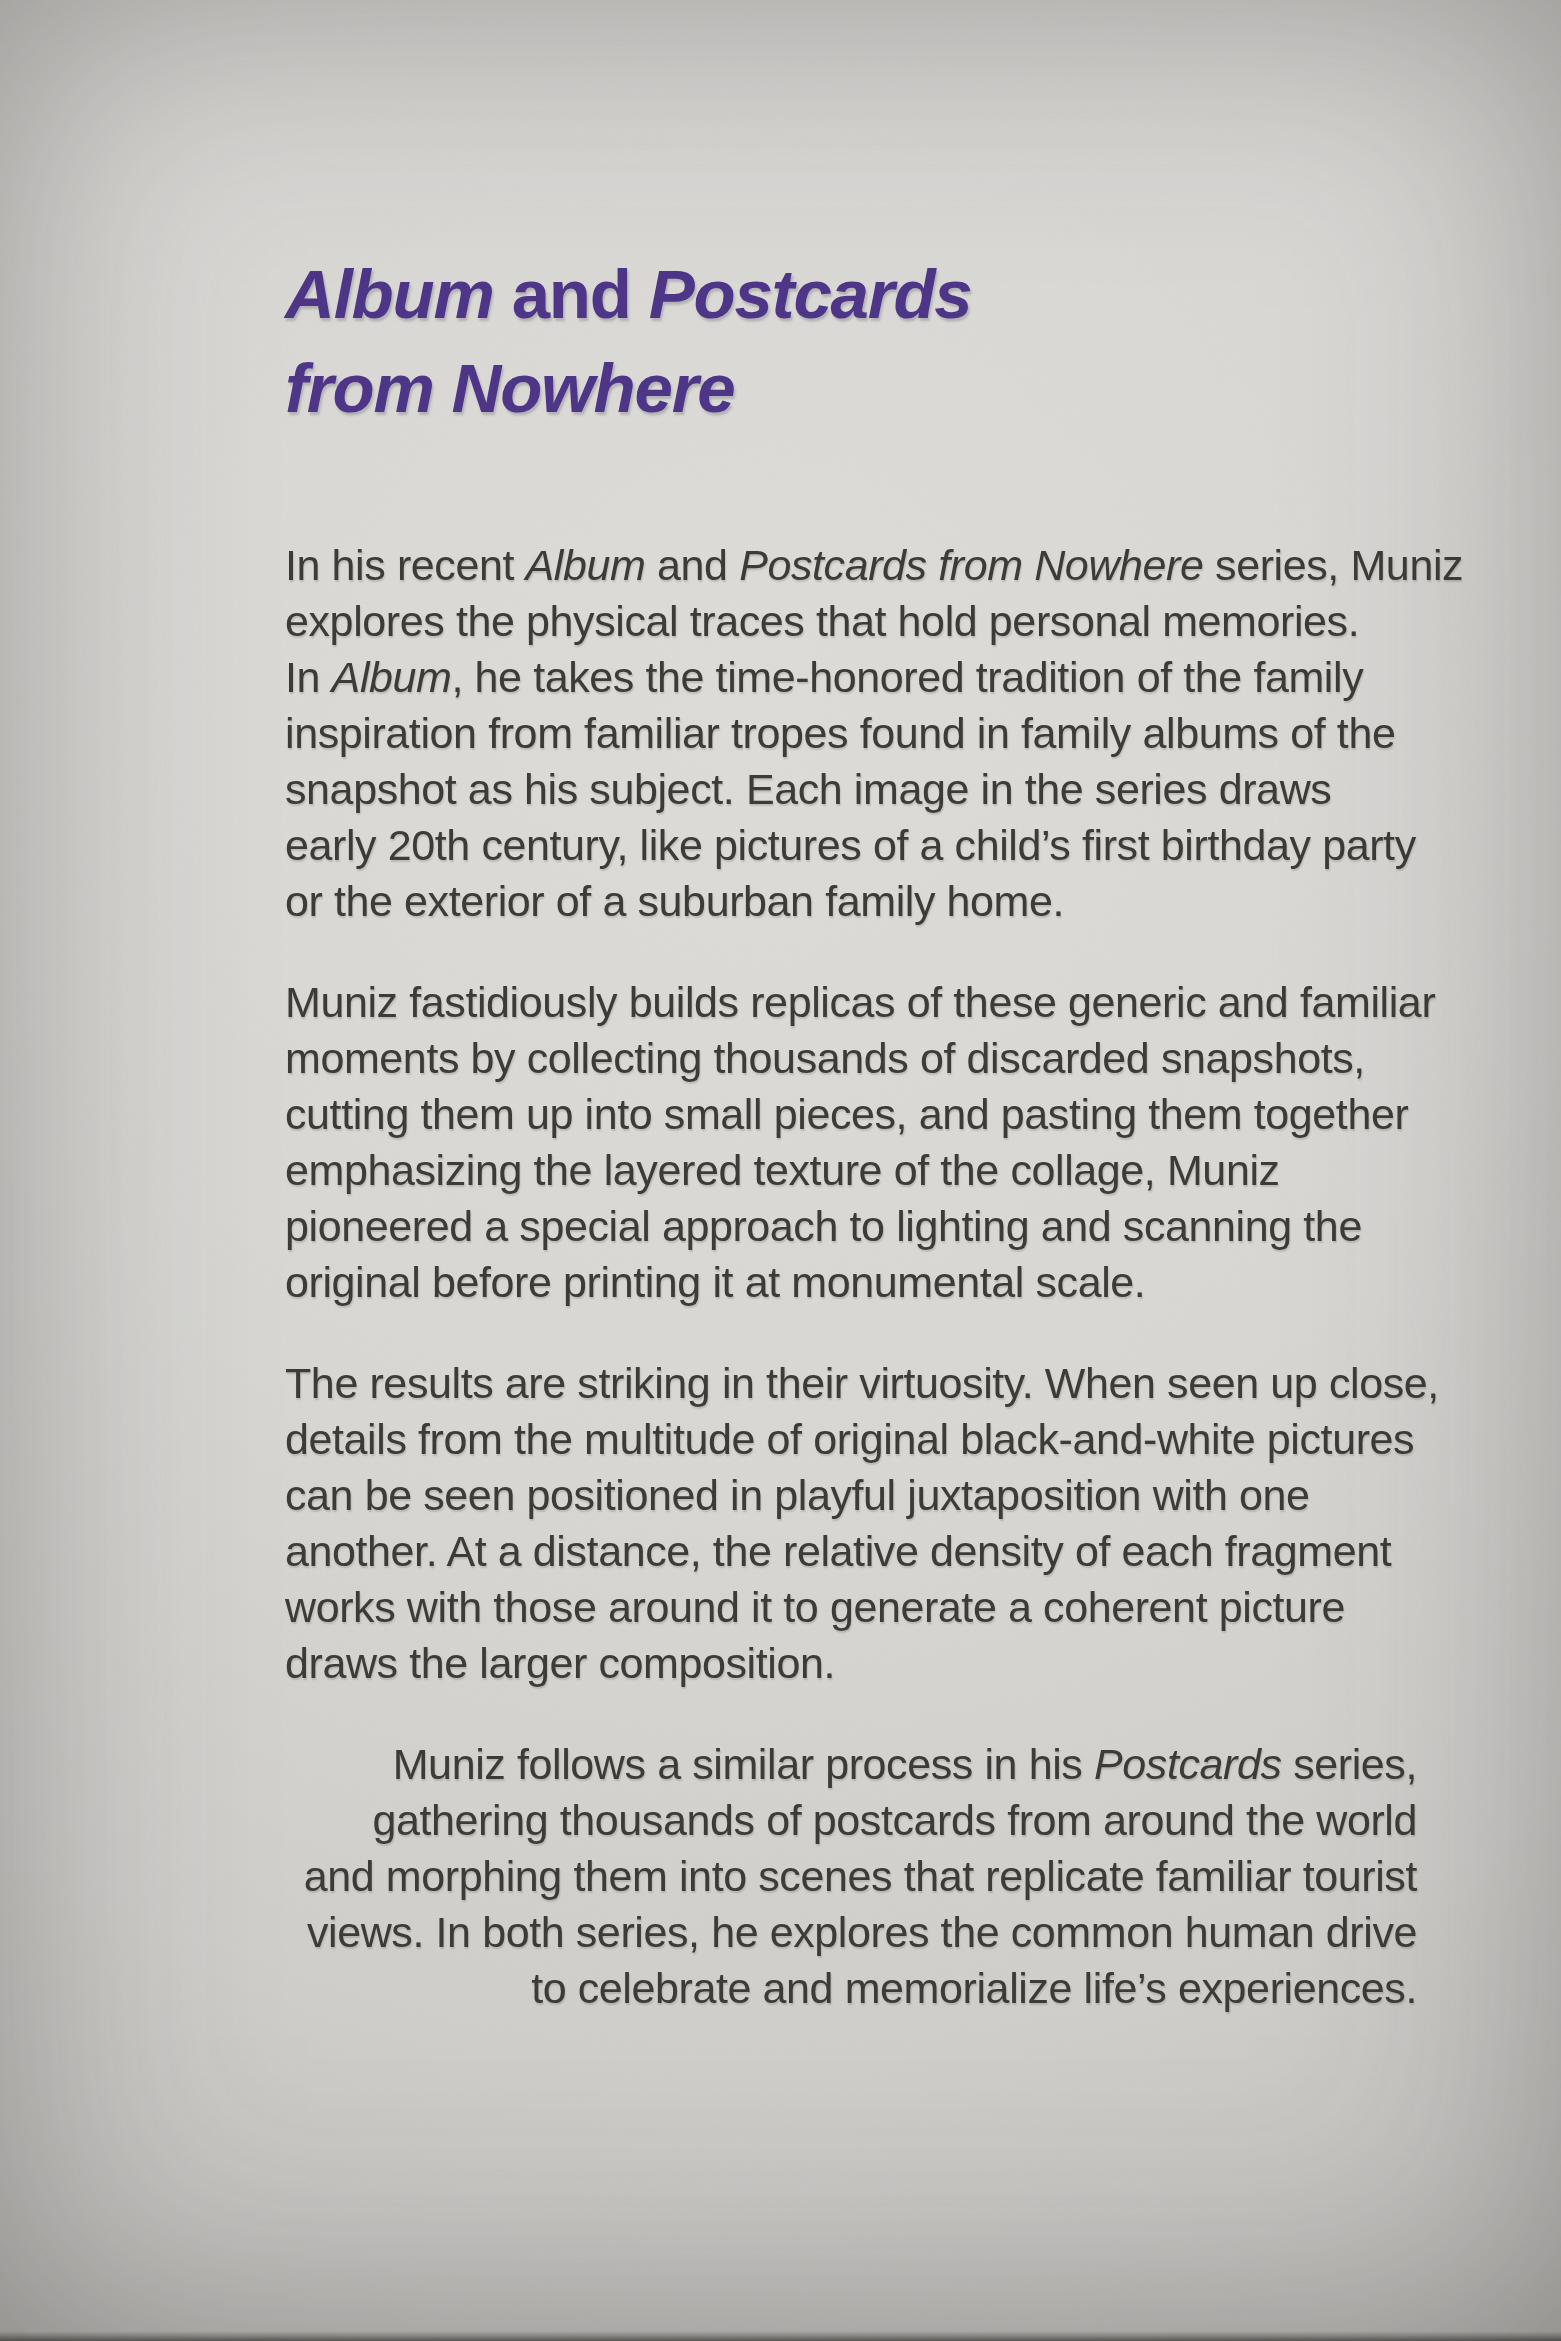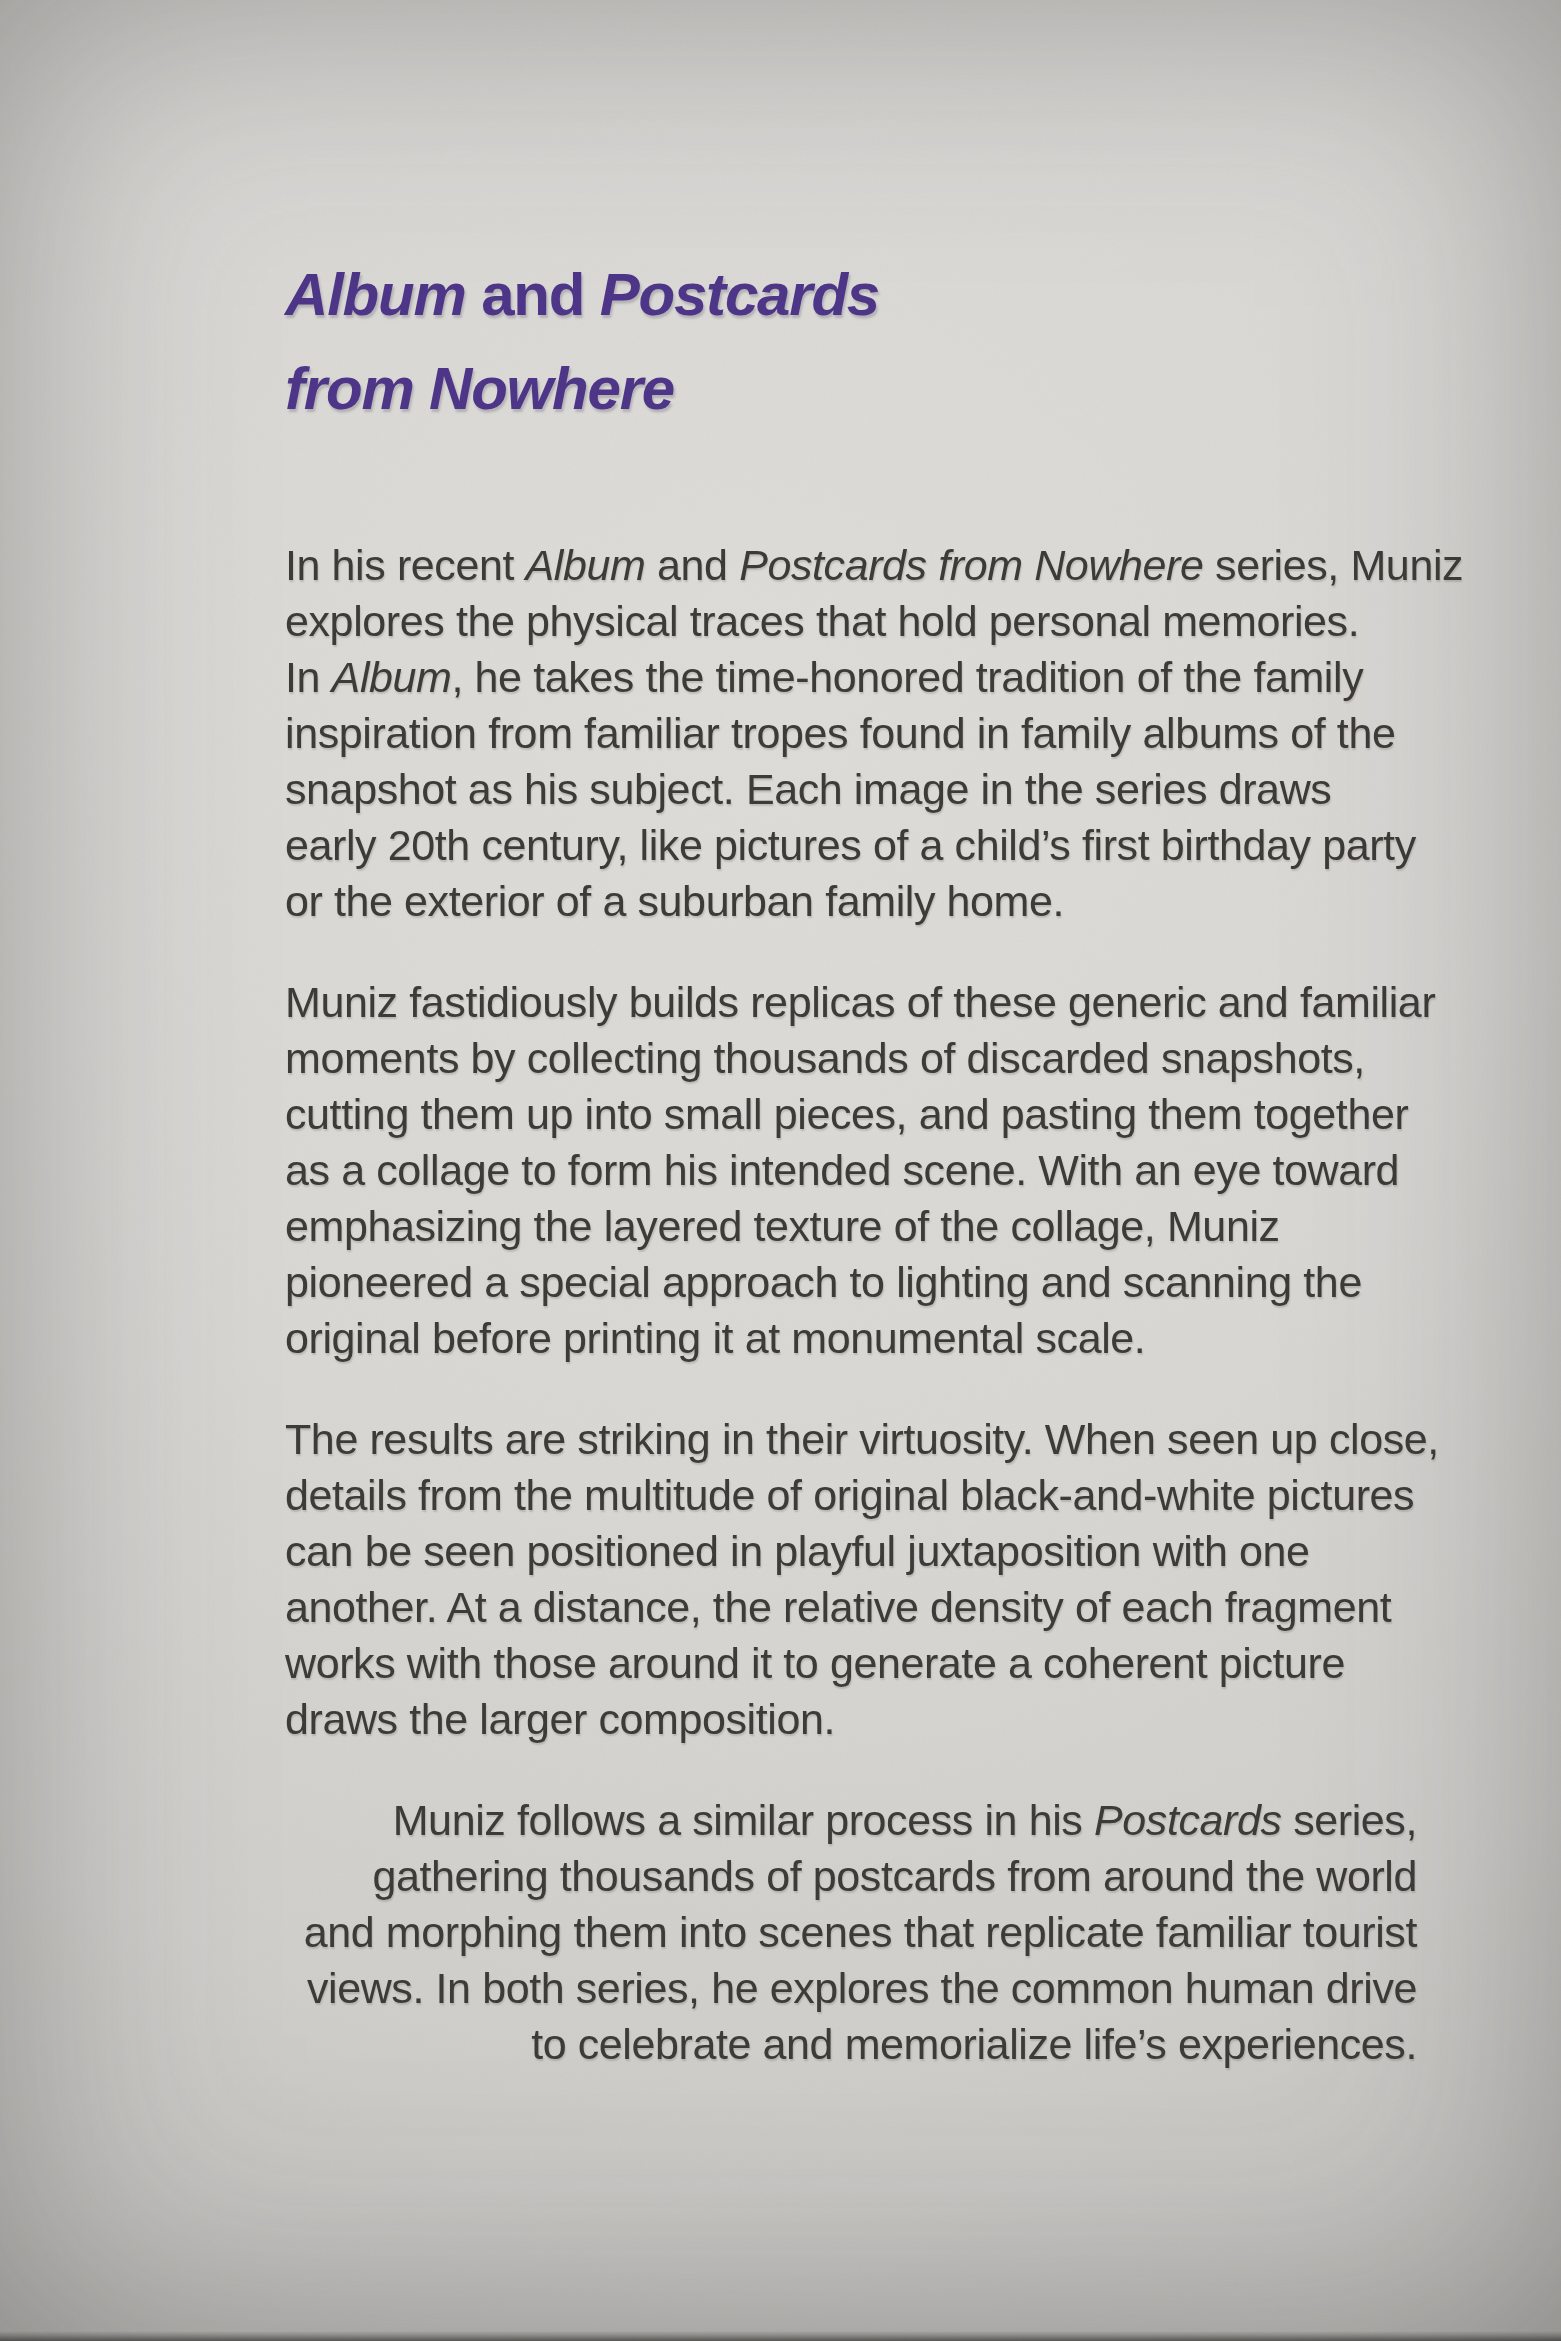--- a/index.html
+++ b/index.html
@@ -42,21 +42,21 @@
   }
   .panel {
     position: absolute;
     left: 285px;
     top: 248px;
     width: 1132px;
     z-index: 2;
   }
   .title {
     margin: 0;
-    font-size: 60px;
+    font-size: 69px;
     line-height: 94px;
     font-weight: bold;
     letter-spacing: -1.2px;
     text-shadow: 1.6px 3.1px 2.3px rgba(40, 35, 60, 0.22);
   }
   .title-line { white-space: nowrap; }
   .copy {
     margin-top: 101px;
     font-size: 43px;
     line-height: 56px;
@@ -85,21 +85,20 @@
           <div class="line"><span>In </span><span class="it">Album</span><span>, he takes the time-honored tradition of the family</span></div>
           <div class="line"><span>inspiration from familiar tropes found in family albums of the</span></div>
           <div class="line"><span>snapshot as his subject. Each image in the series draws</span></div>
           <div class="line"><span>early 20th century, like pictures of a child’s first birthday party</span></div>
           <div class="line"><span>or the exterior of a suburban family home.</span></div>
         </div>
         <div class="para">
           <div class="line"><span>Muniz fastidiously builds replicas of these generic and familiar</span></div>
           <div class="line"><span>moments by collecting thousands of discarded snapshots,</span></div>
           <div class="line"><span>cutting them up into small pieces, and pasting them together</span></div>
-          <div class="line"><span>as a collage to form his intended scene. With an eye toward</span></div>
           <div class="line"><span>emphasizing the layered texture of the collage, Muniz</span></div>
           <div class="line"><span>pioneered a special approach to lighting and scanning the</span></div>
           <div class="line"><span>original before printing it at monumental scale.</span></div>
         </div>
         <div class="para">
           <div class="line"><span>The results are striking in their virtuosity. When seen up close,</span></div>
           <div class="line"><span>details from the multitude of original black-and-white pictures</span></div>
           <div class="line"><span>can be seen positioned in playful juxtaposition with one</span></div>
           <div class="line"><span>another. At a distance, the relative density of each fragment</span></div>
           <div class="line"><span>works with those around it to generate a coherent picture</span></div>

